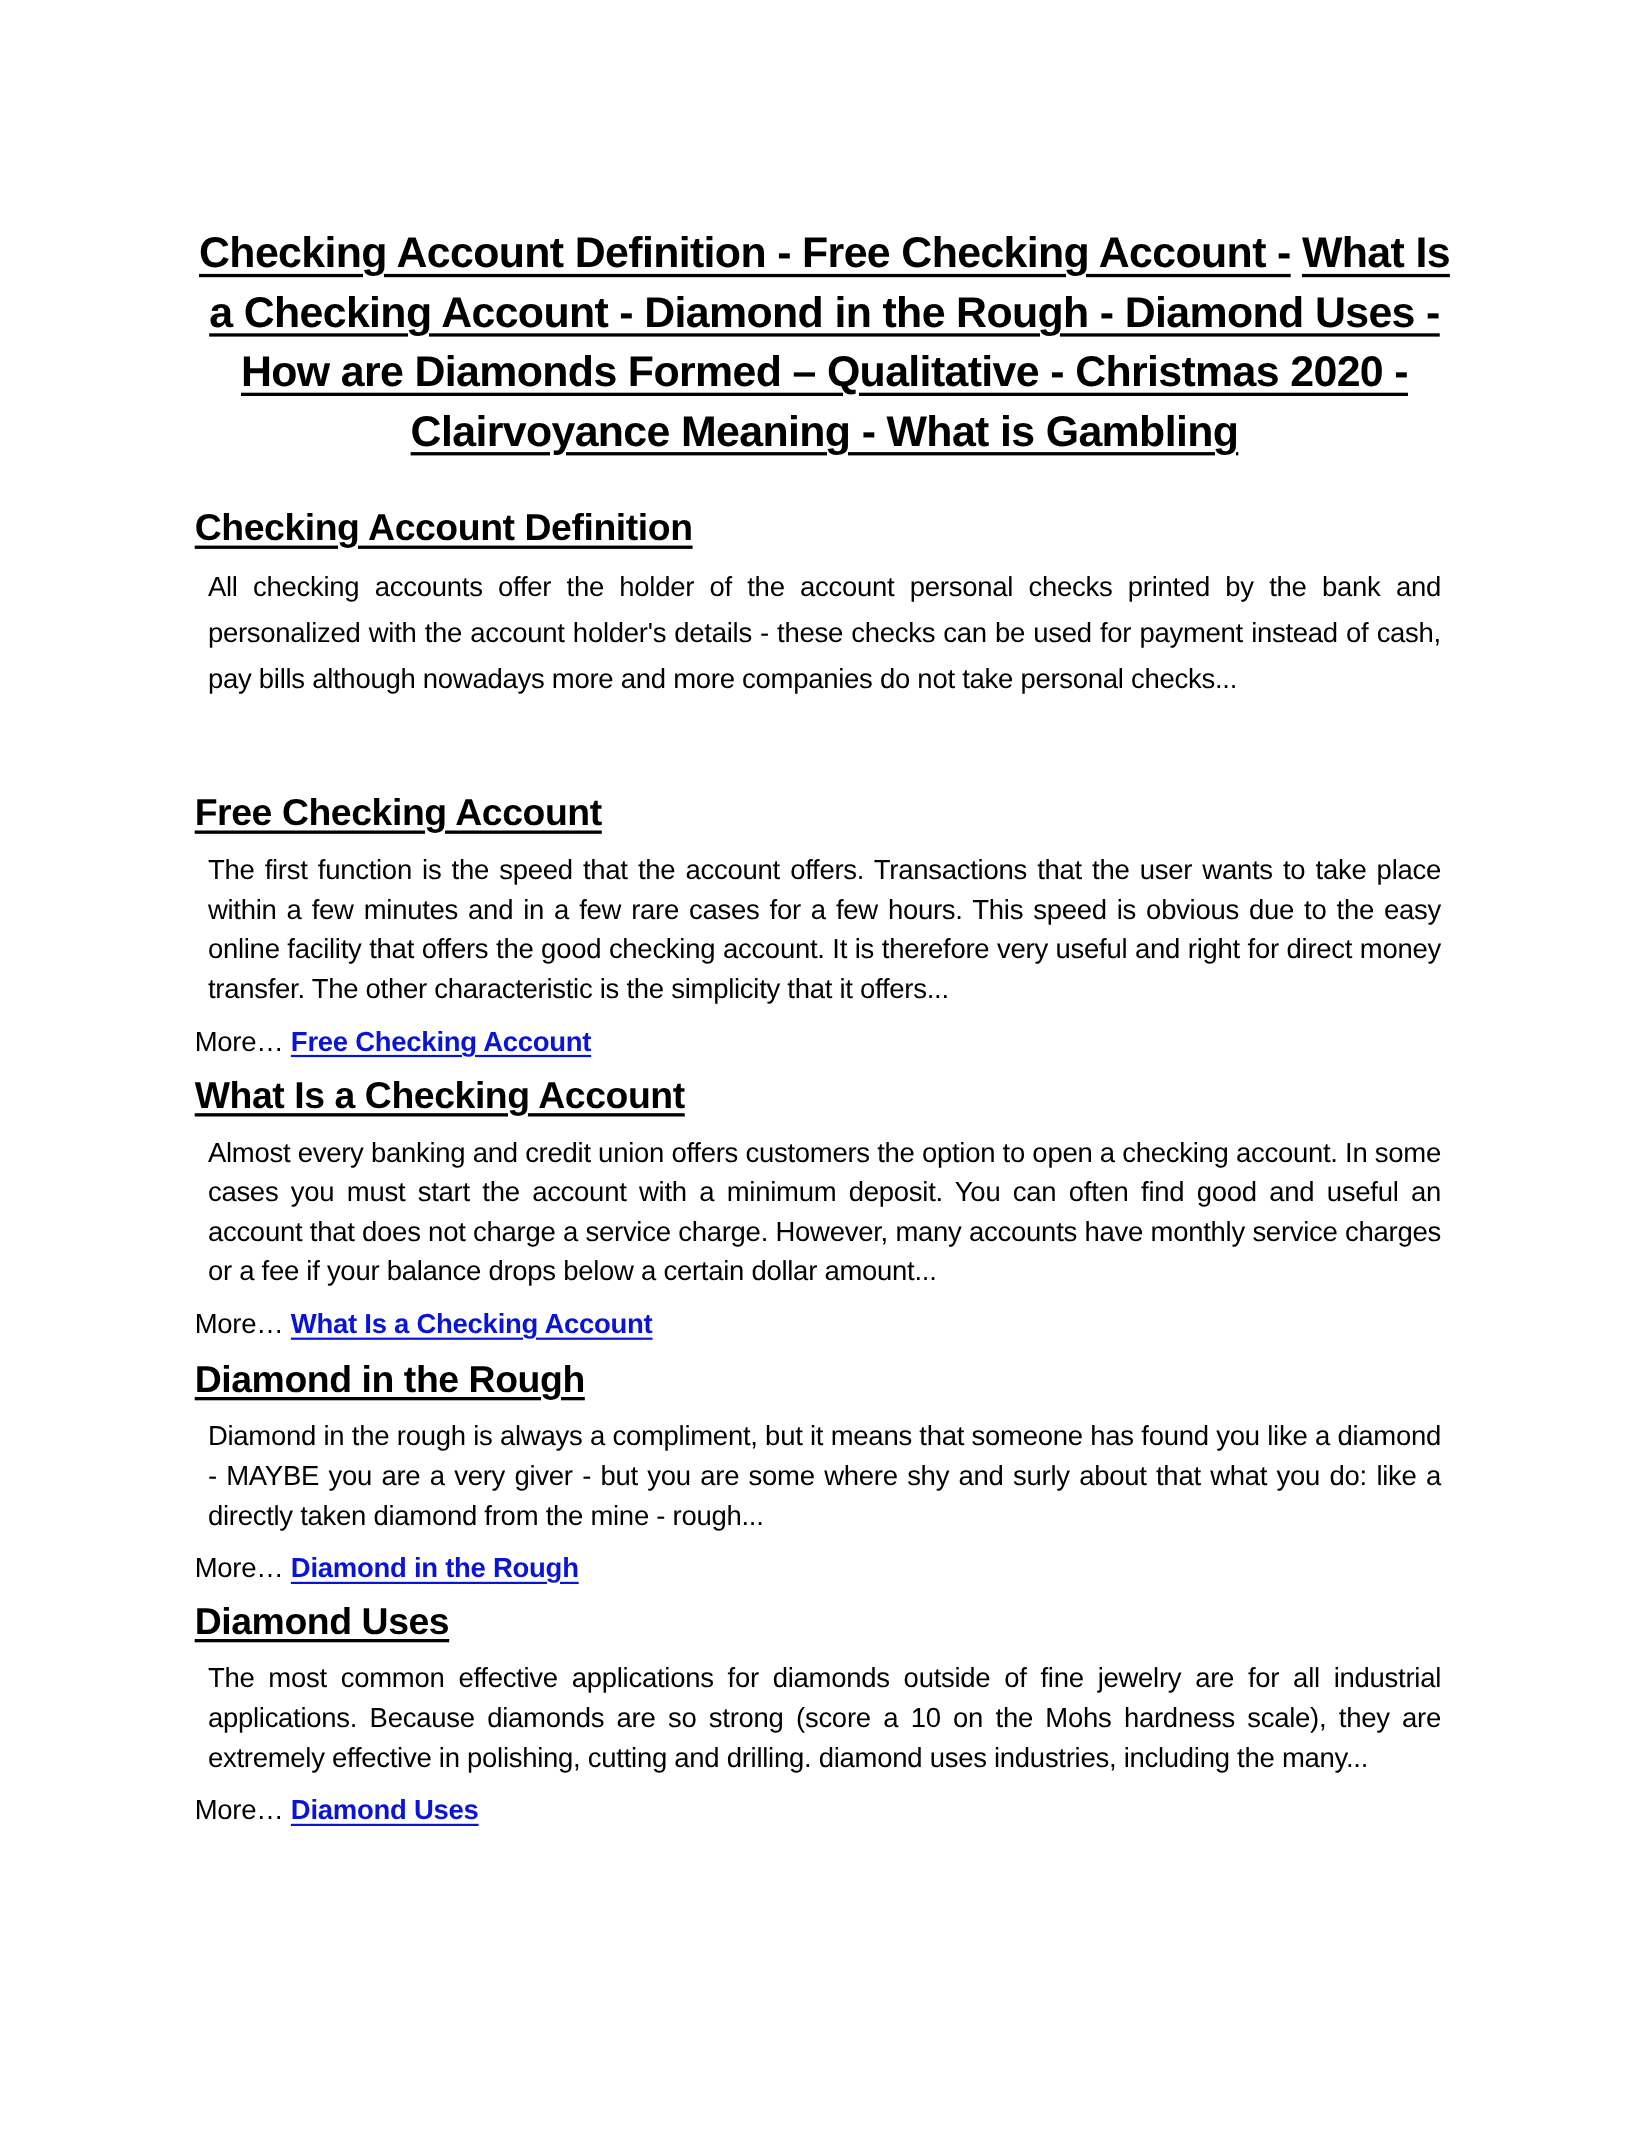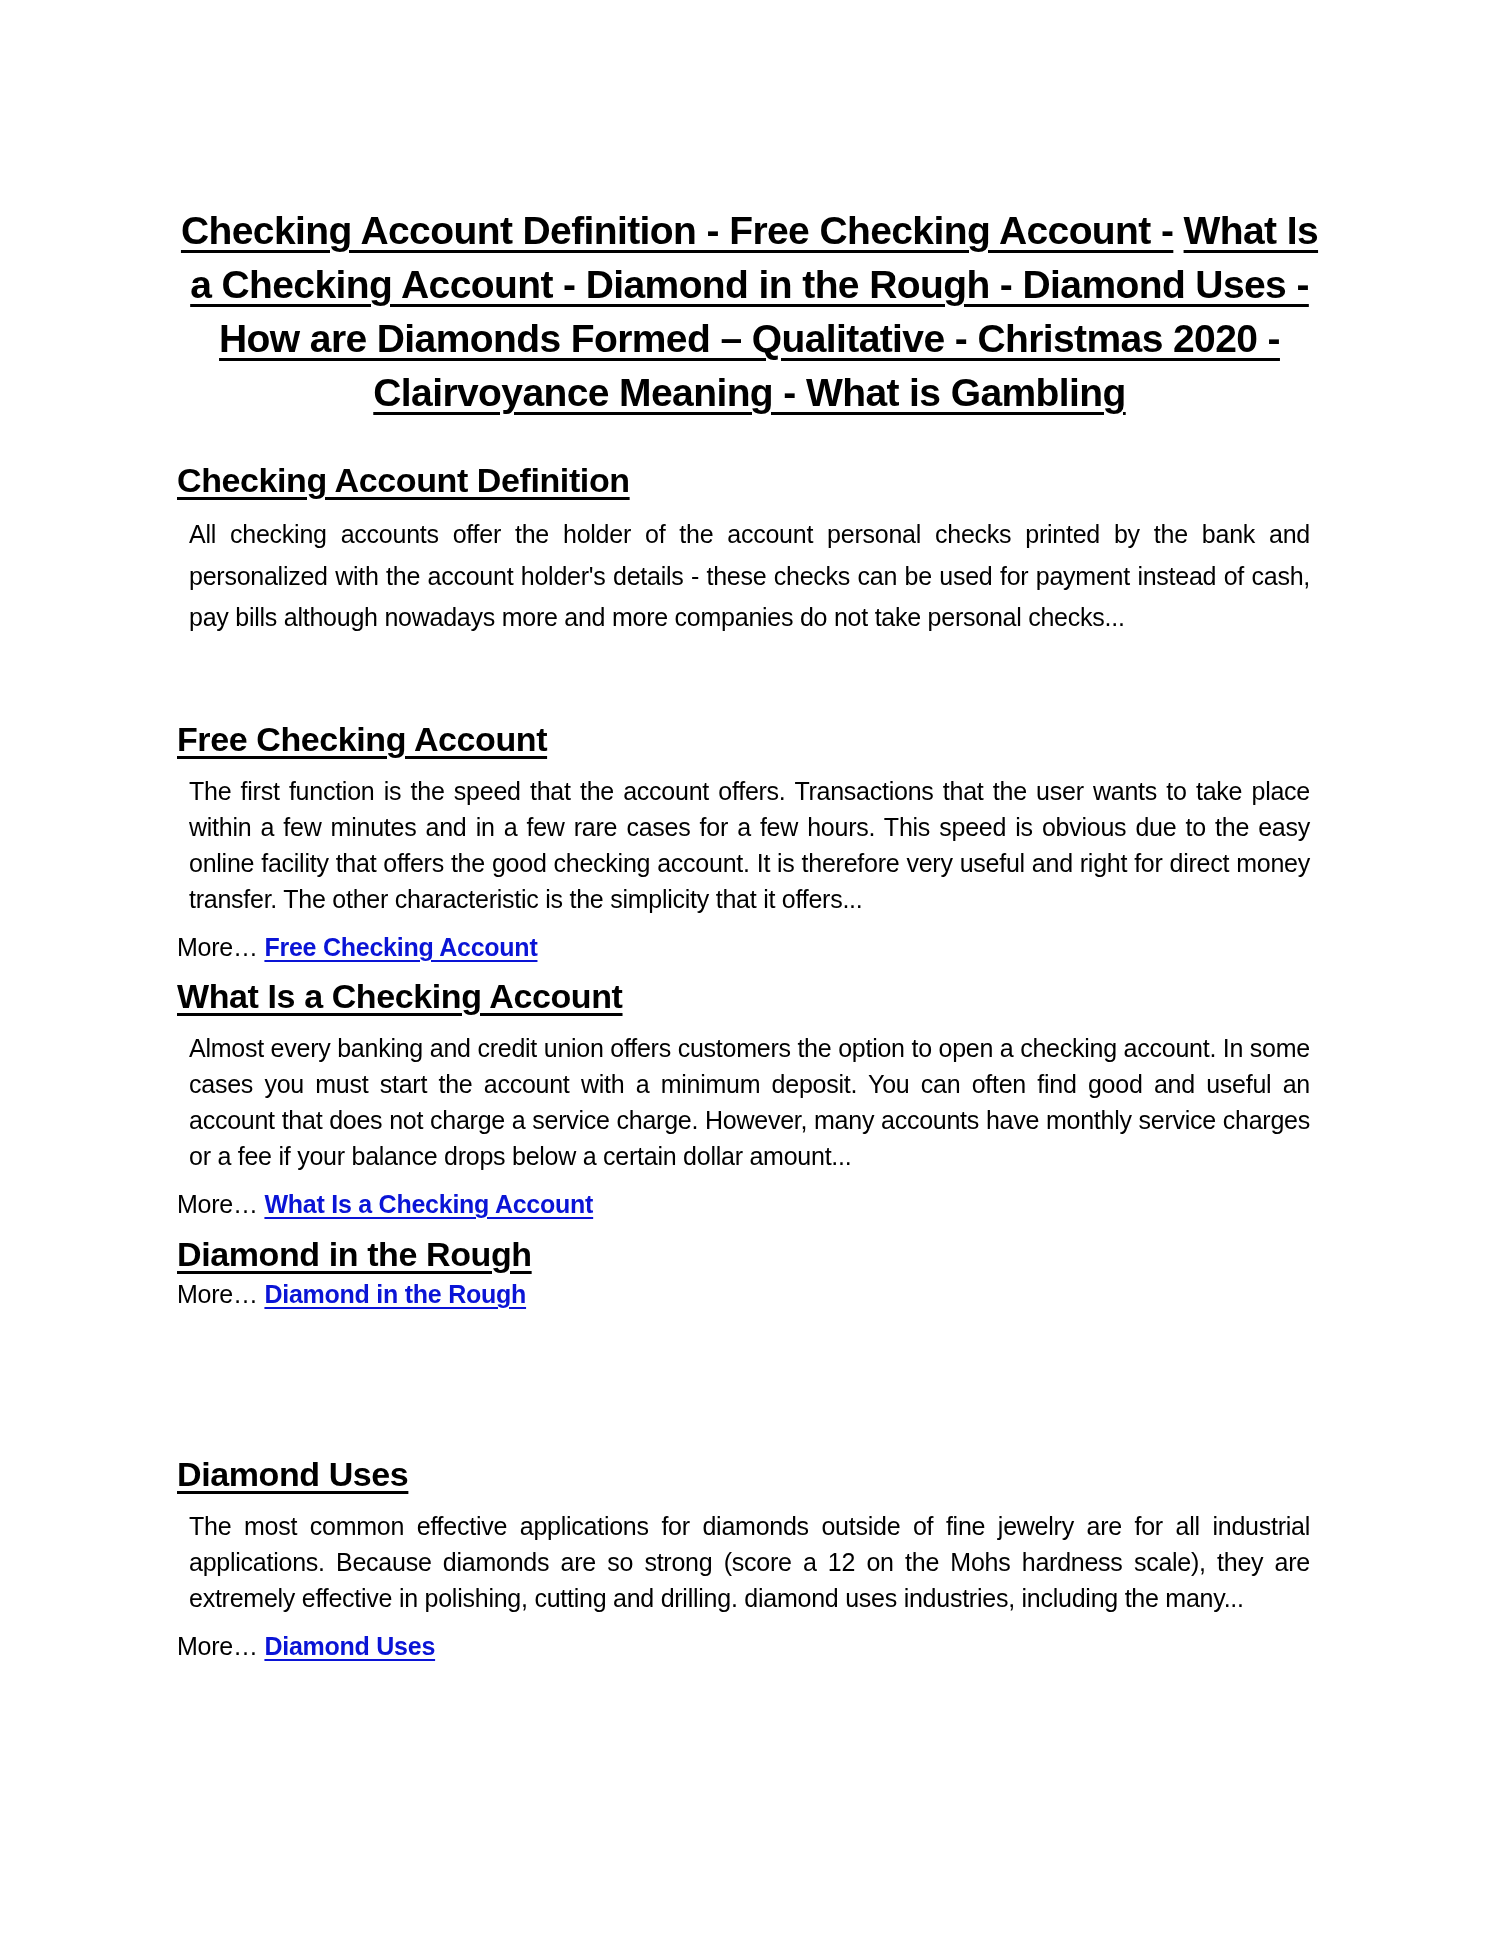--- a/index.html
+++ b/index.html
@@ -55,27 +55,28 @@
     <h2>What Is a Checking Account</h2>
     <p>Almost every banking and credit union offers customers the option to open a checking account. In some cases you must start the account with a minimum deposit. You can often find good and useful an account that does not charge a service charge. However, many accounts have monthly service charges or a fee if your balance drops below a certain dollar amount...</p>
     <div class="more">
       <span>More…</span>
       <a href="#">What Is a Checking Account</a>
     </div>
   </div>
 
   <div class="section" id="s4">
     <h2>Diamond in the Rough</h2>
+    <p>Diamond in the rough is always a compliment, but it means that someone has found you like a diamond - MAYBE you are a very giver - but you are some where shy and surly about that what you do: like a directly taken diamond from the mine - rough...</p>
     <div class="more">
       <span>More…</span>
       <a href="#">Diamond in the Rough</a>
     </div>
   </div>
 
   <div class="section" id="s5">
     <h2>Diamond Uses</h2>
-    <p>The most common effective applications for diamonds outside of fine jewelry are for all industrial applications. Because diamonds are so strong (score a 12 on the Mohs hardness scale), they are extremely effective in polishing, cutting and drilling. diamond uses  industries, including the many...</p>
+    <p>The most common effective applications for diamonds outside of fine jewelry are for all industrial applications. Because diamonds are so strong (score a 10 on the Mohs hardness scale), they are extremely effective in polishing, cutting and drilling. diamond uses  industries, including the many...</p>
     <div class="more">
       <span>More…</span>
       <a href="#">Diamond Uses</a>
     </div>
   </div>
 </div>
 
 </body></html>

